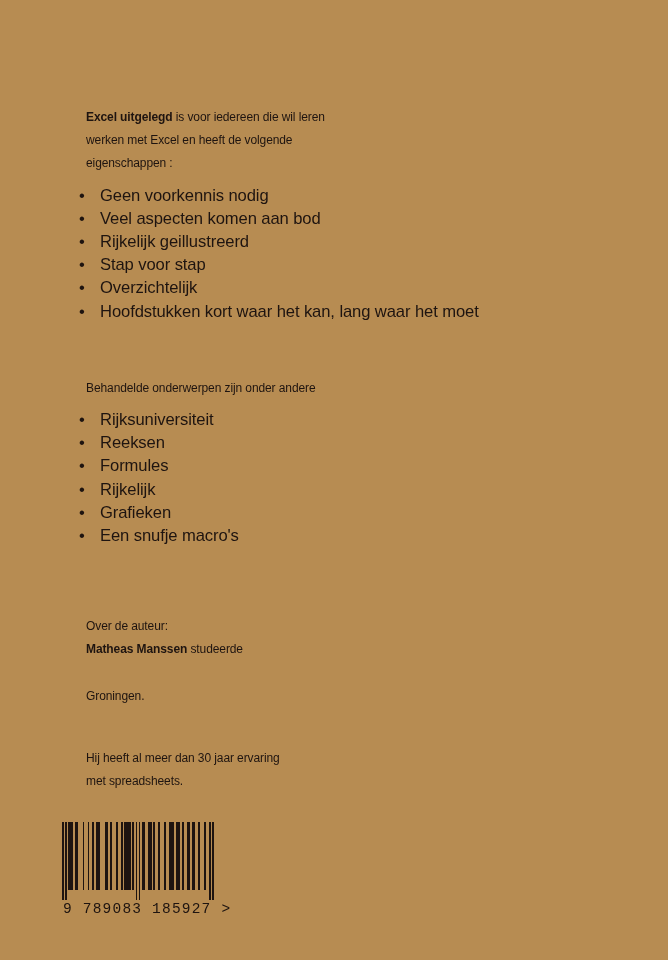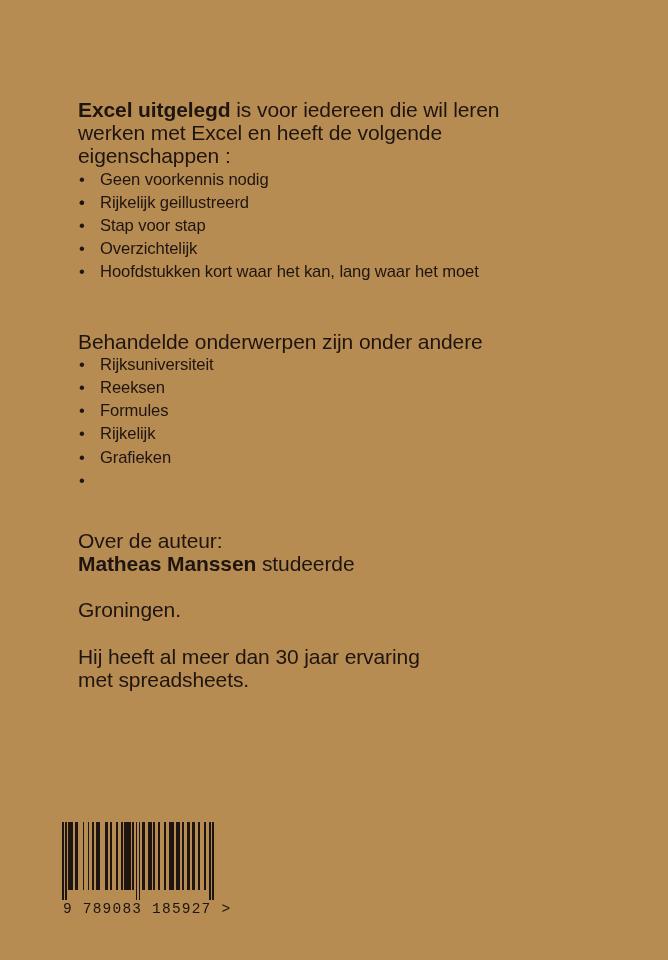--- a/index.html
+++ b/index.html
@@ -23,24 +23,24 @@
   }
 
   .content {
     position: absolute;
     left: 78px;
     top: 98px;
     width: 425px;
   }
 
   .para {
-    font-size: 21px;
+    font-size: 12px;
     line-height: 23.2px;
     letter-spacing: -0.1px;
-    margin: 0;
+    margin: 8px;
   }
 
   .para b, .bold {
     font-weight: 700;
   }
 
   ul.bullets {
     list-style: none;
     margin: 0;
     padding: 0;
@@ -101,38 +101,38 @@
 
   <div class="content">
 
     <p class="para"><b>Excel uitgelegd</b><span> is voor iedereen die wil leren</span><br>
       <span>werken met Excel en heeft de volgende</span><br>
       <span>eigenschappen :</span>
     </p>
 
     <ul class="bullets">
       <li><span class="dot">•</span><span>Geen voorkennis nodig</span></li>
-      <li><span class="dot">•</span></li>
+      <li><span class="dot">•</span><span>Veel aspecten komen aan bod</span></li>
       <li><span class="dot">•</span><span>Rijkelijk geillustreerd</span></li>
       <li><span class="dot">•</span><span>Stap voor stap</span></li>
       <li><span class="dot">•</span><span>Overzichtelijk</span></li>
       <li><span class="dot">•</span><span>Hoofdstukken kort waar het kan, lang waar het moet</span></li>
     </ul>
 
     <div class="gap-lg"></div>
 
     <p class="para">Behandelde onderwerpen zijn onder andere</p>
 
     <ul class="bullets">
       <li><span class="dot">•</span><span>Rijksuniversiteit</span></li>
       <li><span class="dot">•</span><span>Reeksen</span></li>
       <li><span class="dot">•</span><span>Formules</span></li>
       <li><span class="dot">•</span><span>Rijkelijk</span></li>
       <li><span class="dot">•</span><span>Grafieken</span></li>
-      <li><span class="dot">•</span></li>
+      <li><span class="dot">•</span><span>Een snufje macro's</span></li>
     </ul>
 
     <div class="gap-xl"></div>
 
     <p class="para"><span>Over de auteur:</span><br><b class="bold">Matheas Manssen</b><span> studeerde</span><br>
       <br>
       <span>Groningen.</span>
     </p>
 
     <div class="gap-sm"></div>

